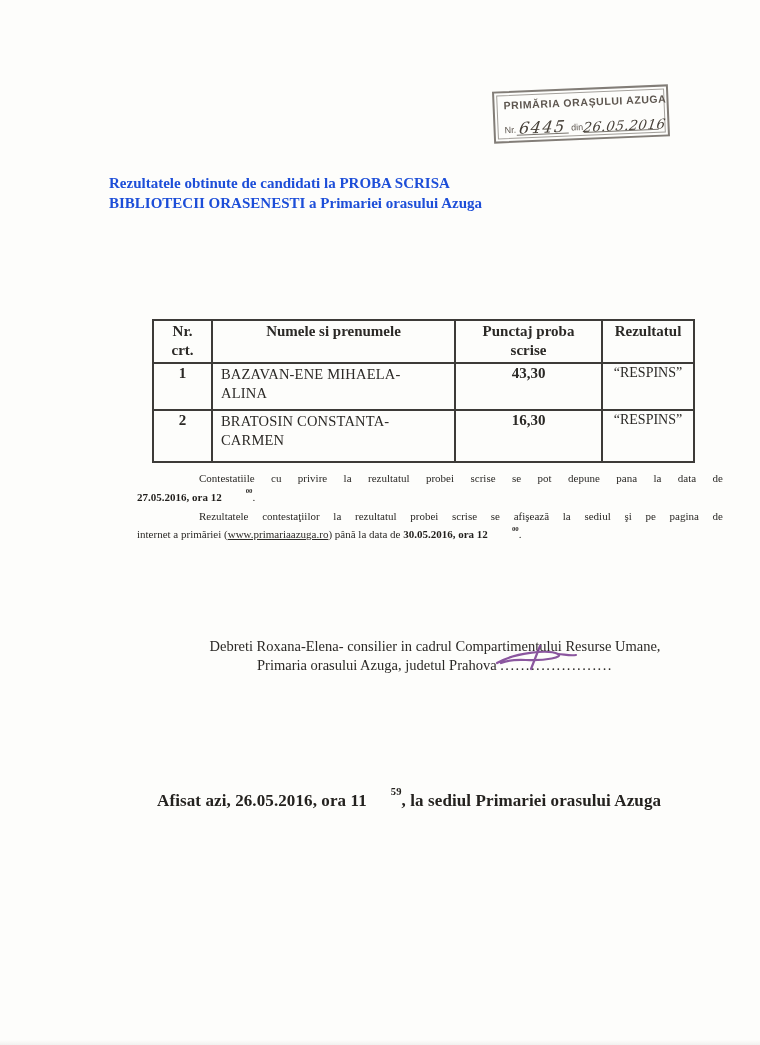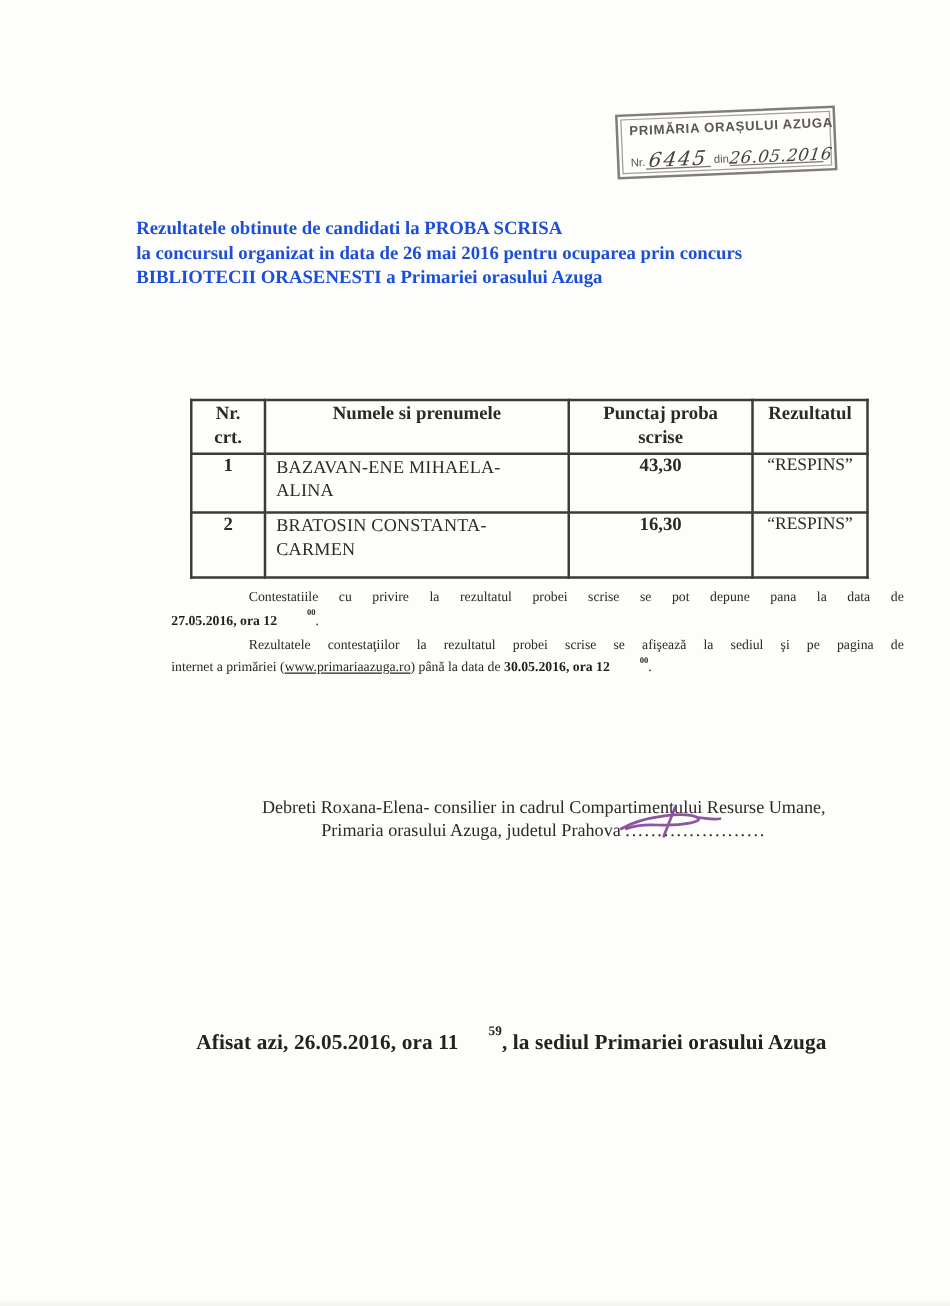--- a/index.html
+++ b/index.html
@@ -92,21 +92,21 @@
   
   .sig-block{
     position:absolute;left:135px;top:637px;width:600px;
     text-align:center;font-size:14.5px;line-height:18.8px;
   }
   .dots{position:relative;letter-spacing:1.5px;display:inline-block;}
   .sig-squiggle{position:absolute;left:-6px;top:-13px;width:86px;height:28px;}
 
   
   .footer-line{
-    position:absolute;left:157px;top:824px;
+    position:absolute;left:157px;top:791px;
     font-size:17px;font-weight:bold;color:#24221f;letter-spacing:0.1px;
   }
 </style>
 </head>
 <body>
 
 <div class="page">
 
   <div class="stamp">
     <div class="stamp-inner">
@@ -119,21 +119,20 @@
         <span class="stamp-label" style="margin-left:3px;">din</span>
         <span class="hand-slot">
           <span class="hand date">26.05.2016</span>
         </span>
       </div>
     </div>
   </div>
 
   <div class="title-block">
     <div>Rezultatele obtinute de candidati la PROBA SCRISA</div>
-    <div>la concursul organizat in data de 26 mai 2016 pentru ocuparea prin concurs</div>
     <div>BIBLIOTECII ORASENESTI a Primariei orasului Azuga</div>
   </div>
 
   <table class="results">
     <colgroup>
       <col style="width:59px">
         <col style="width:243px">
         <col style="width:147px">
         <col style="width:92px">
     </colgroup>

